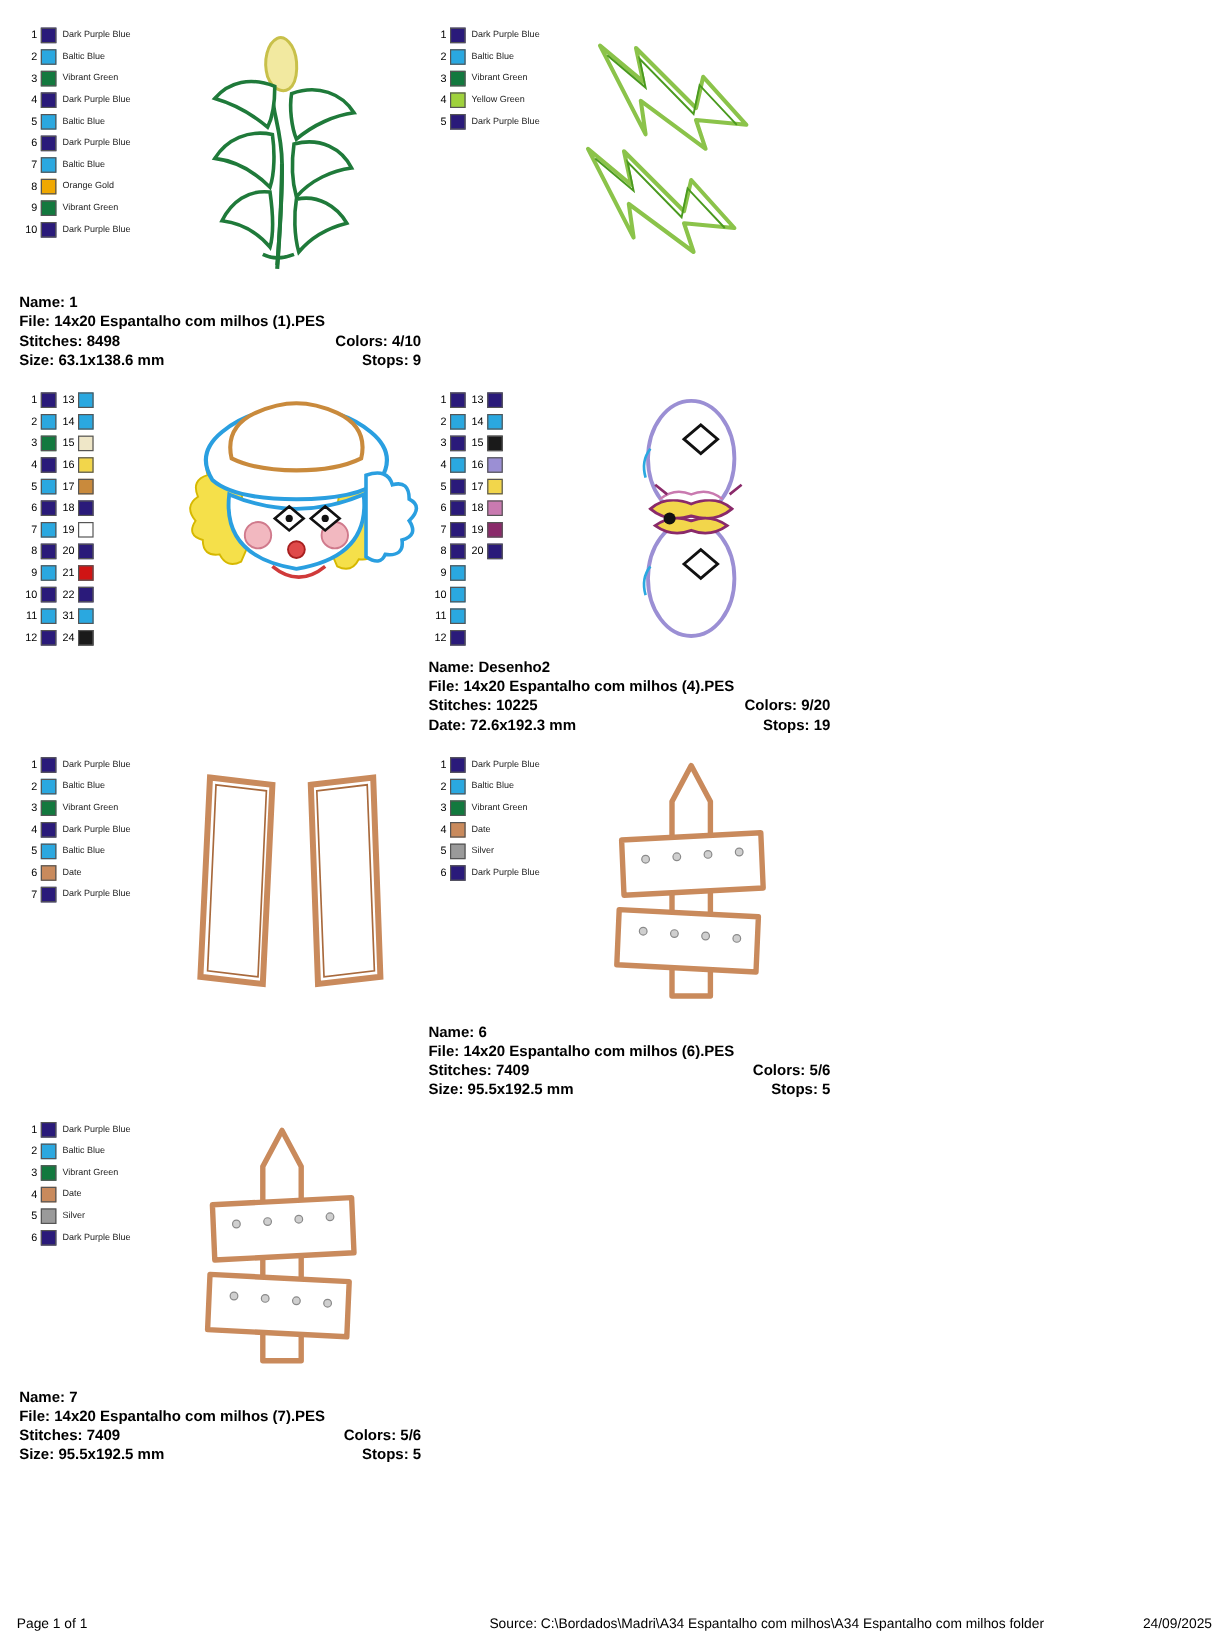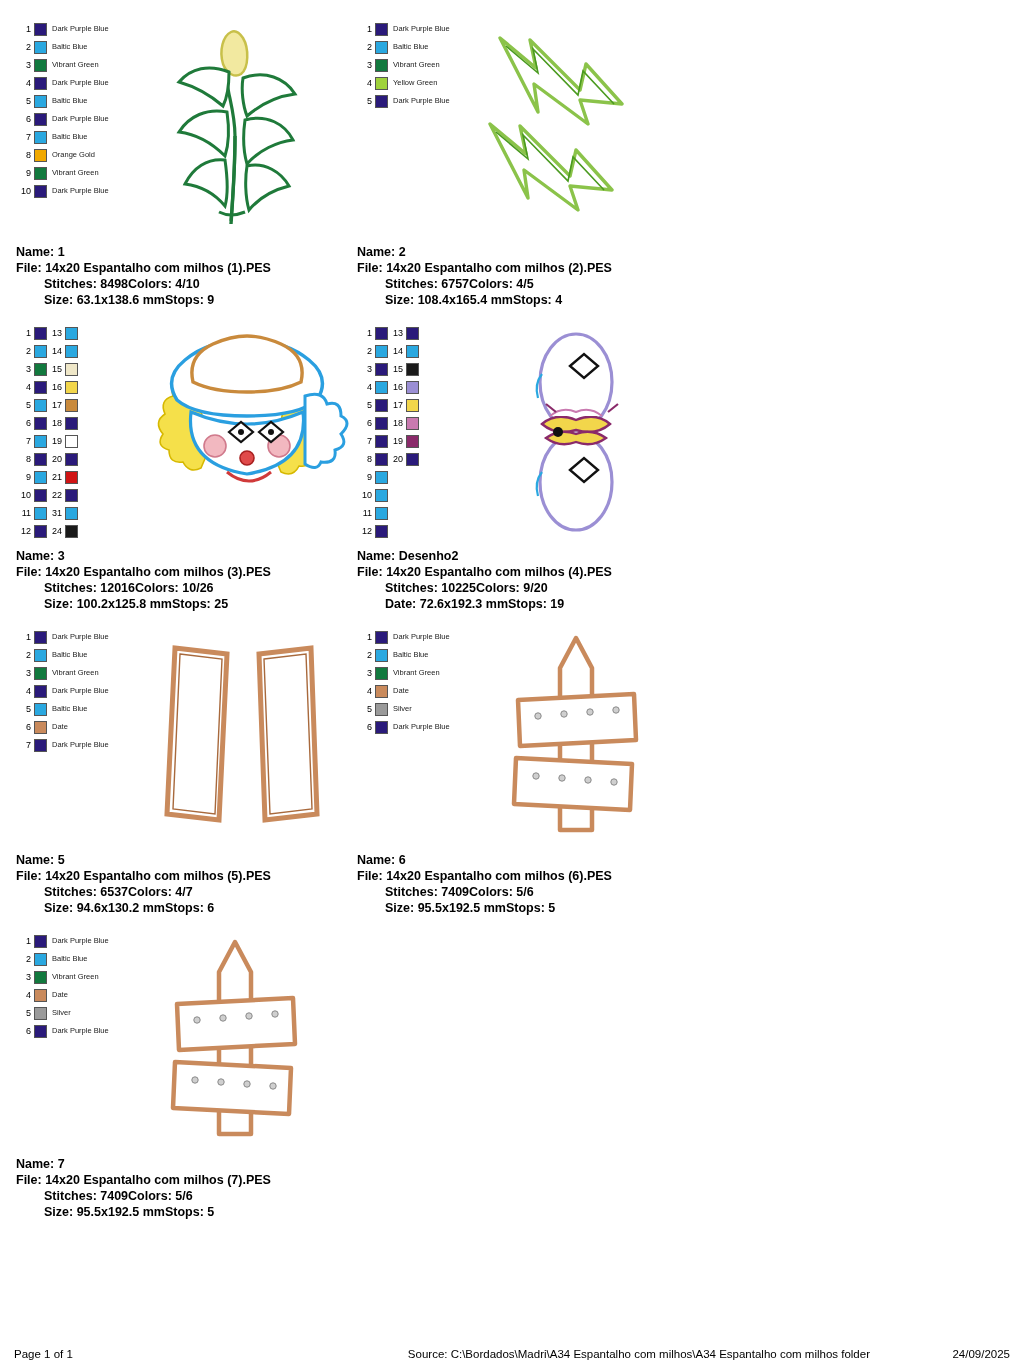--- a/index.html
+++ b/index.html
@@ -87,22 +87,21 @@
 
   
   .info {
     font-size: 12.5px;
     font-weight: bold;
     line-height: 1.28;
     padding-left: 2px;
   }
   .info .row {
     display: flex;
-    justify-content: flex-start;
-    margin-left: 28px;
+    justify-content: space-between;
   }
   .info .single {
     white-space: nowrap;
   }
 
   
   .footer {
     position: absolute;
     left: 0;
     bottom: 10px;
@@ -249,32 +248,20 @@
         <path d="M28 22 L64 52 L58 24 L108 74 L114 48 L150 88 L108 84 L116 108 L62 68 L66 96 Z"></path>
         <path d="M18 108 L54 138 L48 110 L98 160 L104 134 L140 174 L98 170 L106 194 L52 154 L56 182 Z"></path>
       </g>
       <g fill="none" stroke="#4a9a1f" stroke-width="1.6">
         <path d="M34 30 L66 57 L61 33 L106 79 L111 55 L142 88"></path>
         <path d="M24 116 L56 143 L51 119 L96 165 L101 141 L132 174"></path>
       </g>
     </svg>
           </div>
         </div>
-        <div class="info">
-          <div class="single">Name: 2</div>
-          <div class="single">File: 14x20 Espantalho com milhos (2).PES</div>
-          <div class="row">
-            <span>Stitches: 6757</span>
-            <span>Colors: 4/5</span>
-          </div>
-          <div class="row">
-            <span>Size: 108.4x165.4 mm</span>
-            <span>Stops: 4</span>
-          </div>
-        </div>
       </div>
       <div class="cell">
         <div class="design-area">
           <div class="legend">
             <div class="legend-col">
               <div class="legend-row">
                 <span class="legend-num">1</span>
                 <span class="swatch" style="background: rgb(42, 26, 122);"></span>
               </div>
               <div class="legend-row">
@@ -402,32 +389,20 @@
       <circle cx="110" cy="112" r="3" fill="#111"></circle>
       <circle cx="140" cy="112" r="3" fill="#111"></circle>
 
       <circle cx="116" cy="138" r="7" fill="#e04a4a" stroke="#a82020" stroke-width="1.6"></circle>
       <path d="M96 152 q22 18 44 0" fill="none" stroke="#d03a3a" stroke-width="3"></path>
 
       <g fill="#ffffff" stroke="#2a9fe0" stroke-width="3">
         <path d="M174 76 q18 -6 22 8 q14 -4 14 12 q12 6 0 18 q8 12 -6 16 q2 14 -14 12 q-4 10 -16 2 Z"></path>
       </g>
     </svg>
-          </div>
-        </div>
-        <div class="info">
-          <div class="single">Name: 3</div>
-          <div class="single">File: 14x20 Espantalho com milhos (3).PES</div>
-          <div class="row">
-            <span>Stitches: 12016</span>
-            <span>Colors: 10/26</span>
-          </div>
-          <div class="row">
-            <span>Size: 100.2x125.8 mm</span>
-            <span>Stops: 25</span>
           </div>
         </div>
       </div>
       <div class="cell">
         <div class="design-area">
           <div class="legend">
             <div class="legend-col">
               <div class="legend-row">
                 <span class="legend-num">1</span>
                 <span class="swatch" style="background: rgb(42, 26, 122);"></span>
@@ -597,32 +572,20 @@
             <svg width="230" height="225" viewBox="0 0 230 225">
       <g fill="#ffffff" stroke="#c98a5c" stroke-width="5">
         <path d="M44 24 L96 30 L88 196 L36 190 Z"></path>
         <path d="M128 30 L180 24 L186 190 L134 196 Z"></path>
       </g>
       <g fill="none" stroke="#a8693c" stroke-width="1.4">
         <path d="M49 30 L91 35 L84 190 L42 185 Z"></path>
         <path d="M133 35 L175 30 L181 185 L139 190 Z"></path>
       </g>
     </svg>
-          </div>
-        </div>
-        <div class="info">
-          <div class="single">Name: 5</div>
-          <div class="single">File: 14x20 Espantalho com milhos (5).PES</div>
-          <div class="row">
-            <span>Stitches: 6537</span>
-            <span>Colors: 4/7</span>
-          </div>
-          <div class="row">
-            <span>Size: 94.6x130.2 mm</span>
-            <span>Stops: 6</span>
           </div>
         </div>
       </div>
       <div class="cell">
         <div class="design-area">
           <div class="legend">
             <div class="legend-col">
               <div class="legend-row">
                 <span class="legend-num">1</span>
                 <span class="swatch" style="background: rgb(42, 26, 122);"></span>

